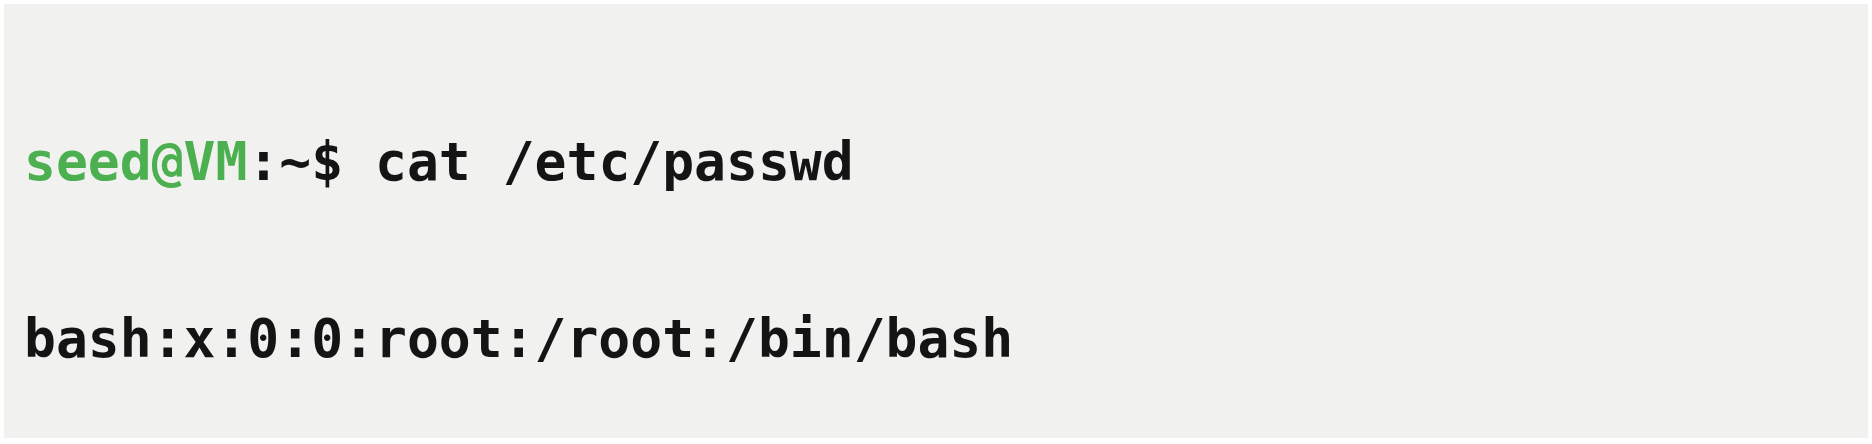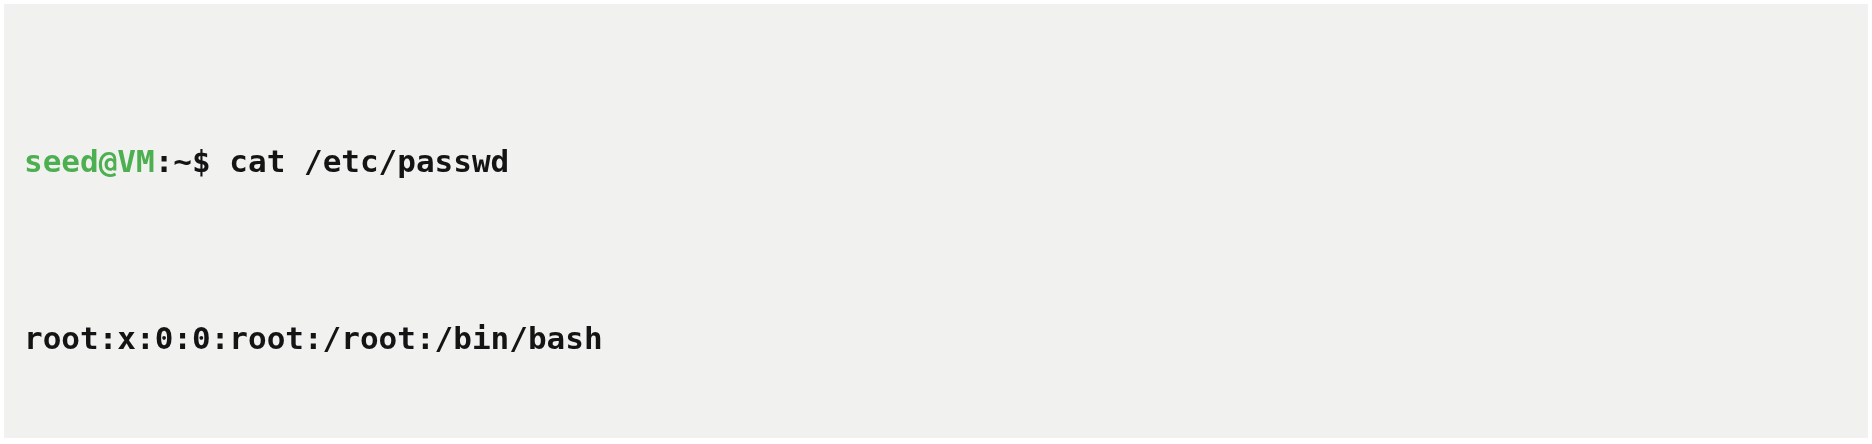--- a/index.html
+++ b/index.html
@@ -14,40 +14,40 @@
     position: absolute;
     left: 4px;
     top: 4px;
     width: 1864px;
     height: 434px;
     background: #f1f1ef;
     box-sizing: border-box;
     padding: 10px 0 0 20px;
     font-family: "DejaVu Sans Mono", "Liberation Mono", monospace;
     font-weight: bold;
-    font-size: 31px;
+    font-size: 53px;
     line-height: 59px;
     color: #141414;
     white-space: pre;
     letter-spacing: 0px;
   }
   .line {
     height: 59px;
   }
   .prompt-user {
     color: #4caf50;
   }
   .prompt-rest, .cmd, .out {
     color: #141414;
   }
 </style>
 </head>
 <body>
 
 <div class="terminal">
   <div class="line"><span class="prompt-user">seed@VM</span><span class="prompt-rest">:~$ </span><span class="cmd">cat /etc/passwd</span></div>
-  <div class="line out">root:x:0:0:root:/root:/bin/bash</div>
+  <div class="line out">bash:x:0:0:root:/root:/bin/bash</div>
   
   
   
   
   
 </div>
 
 </body></html>

